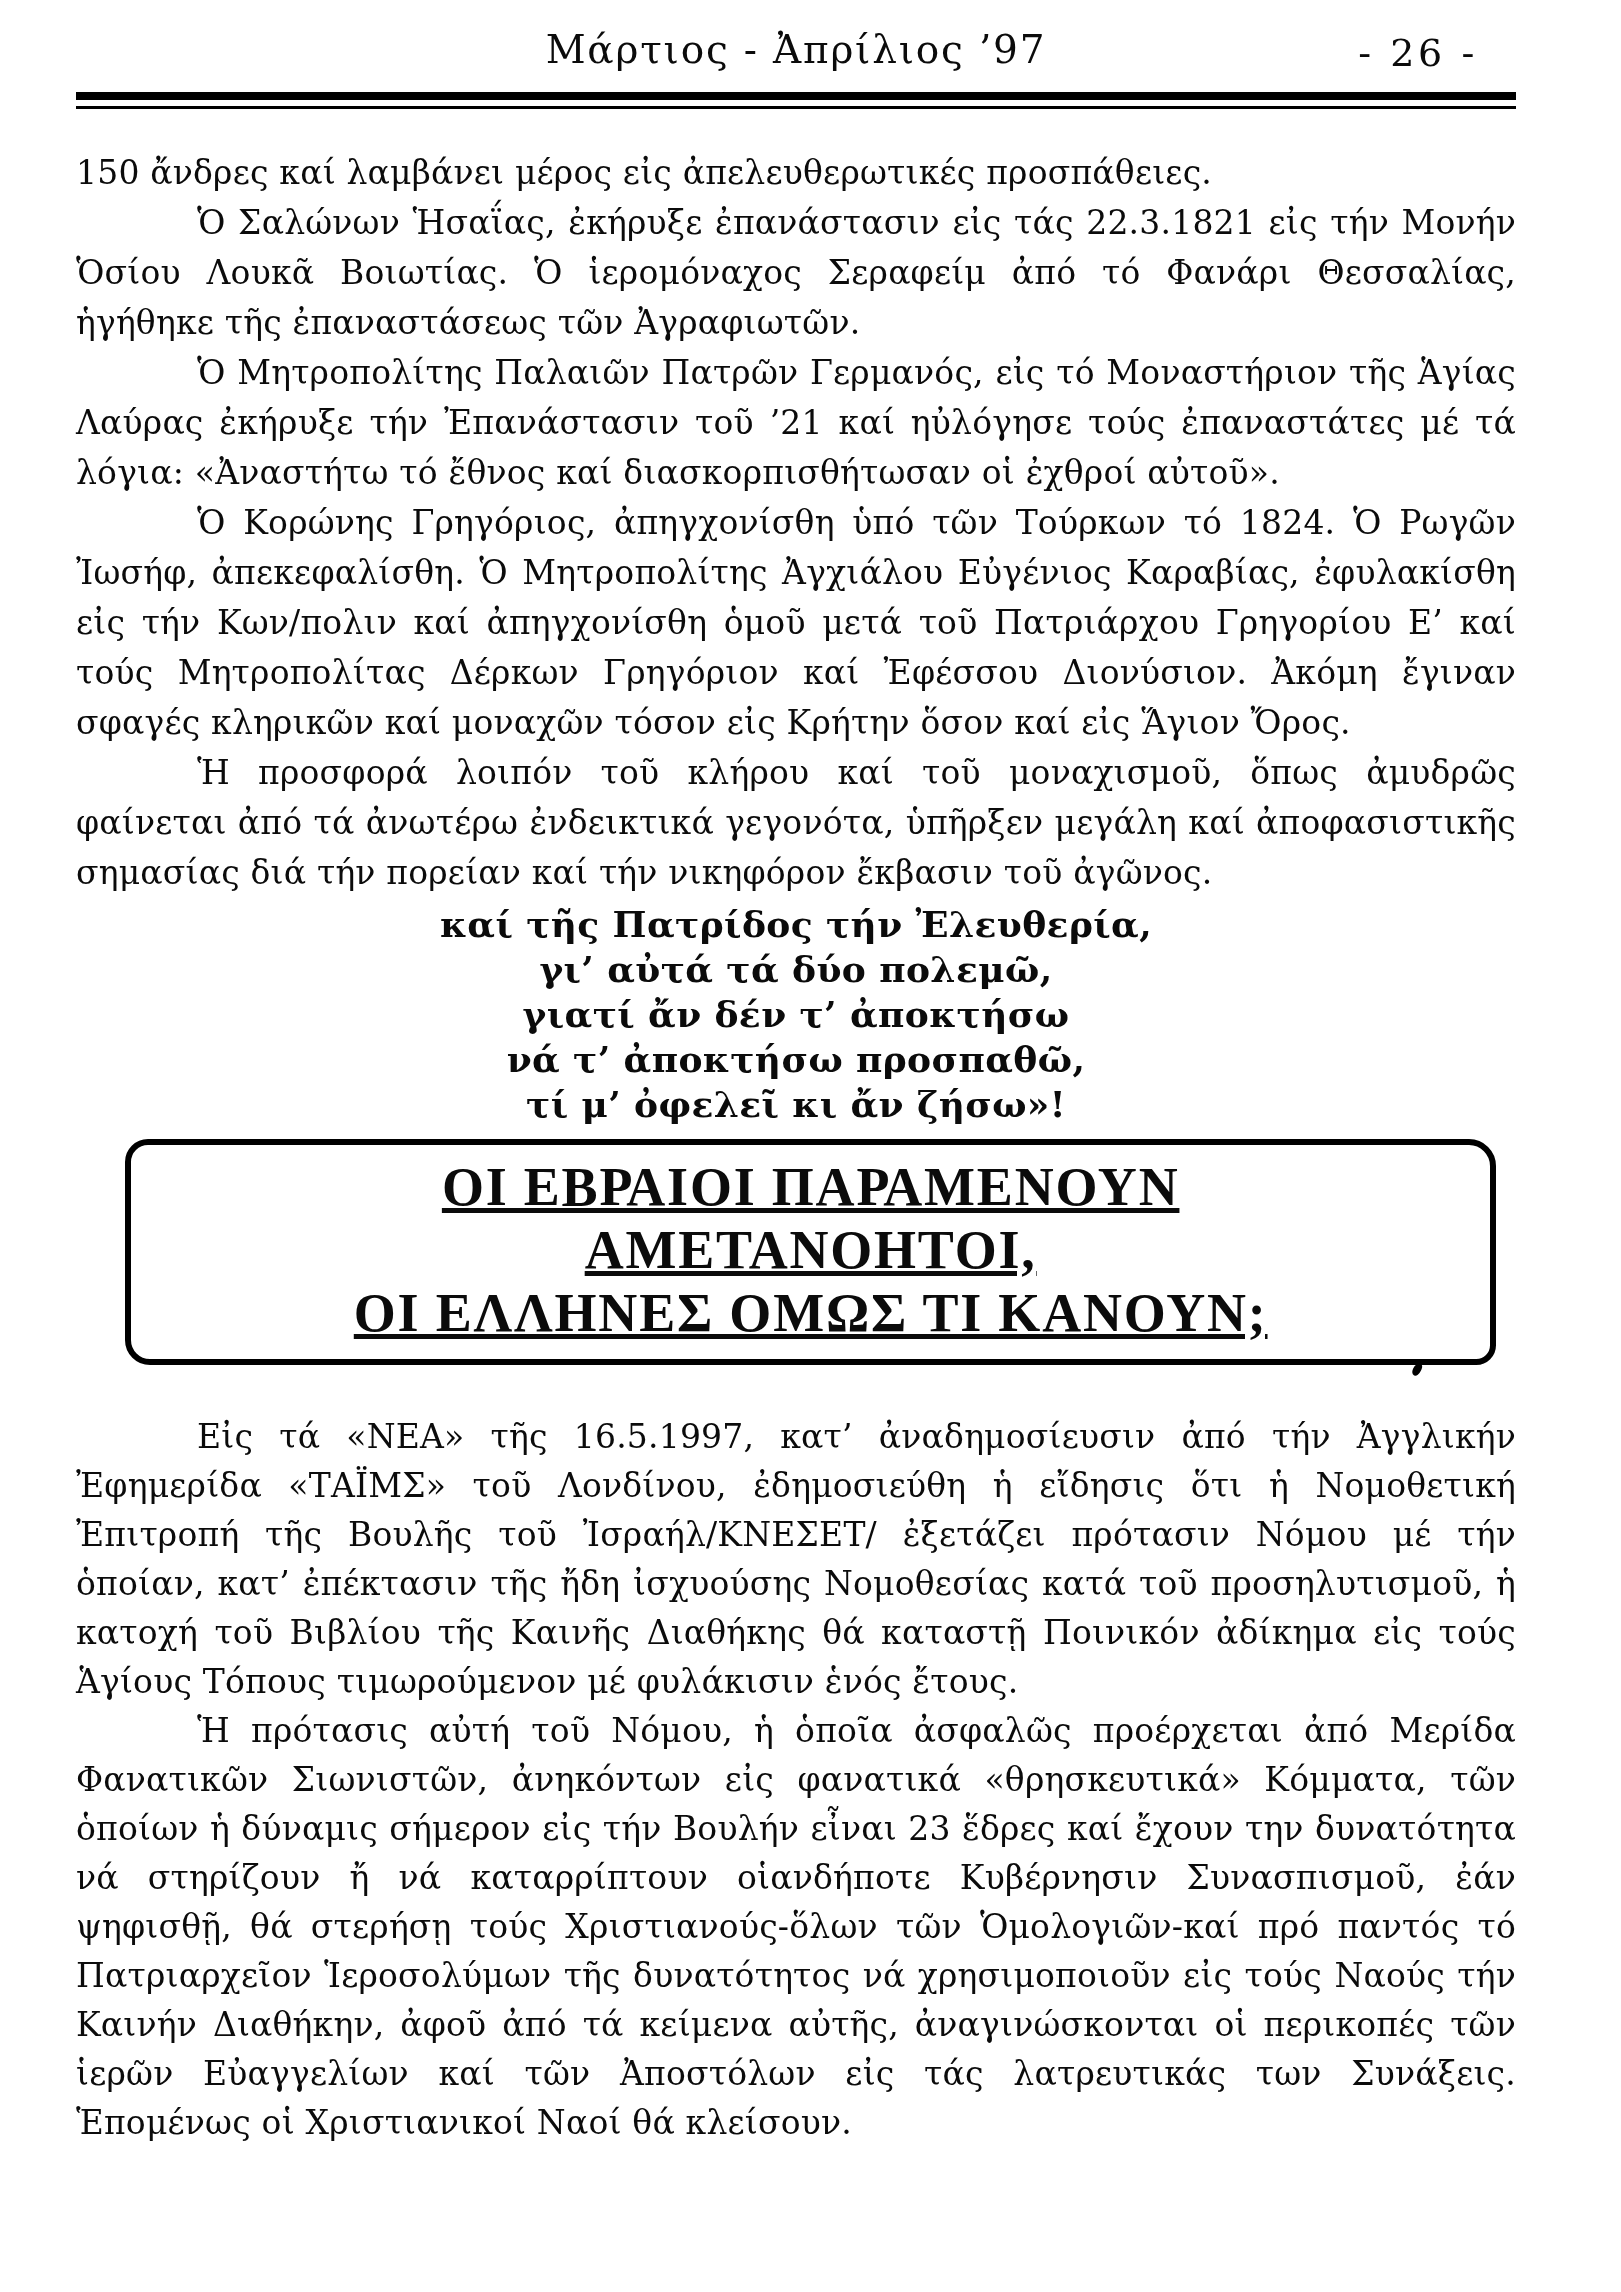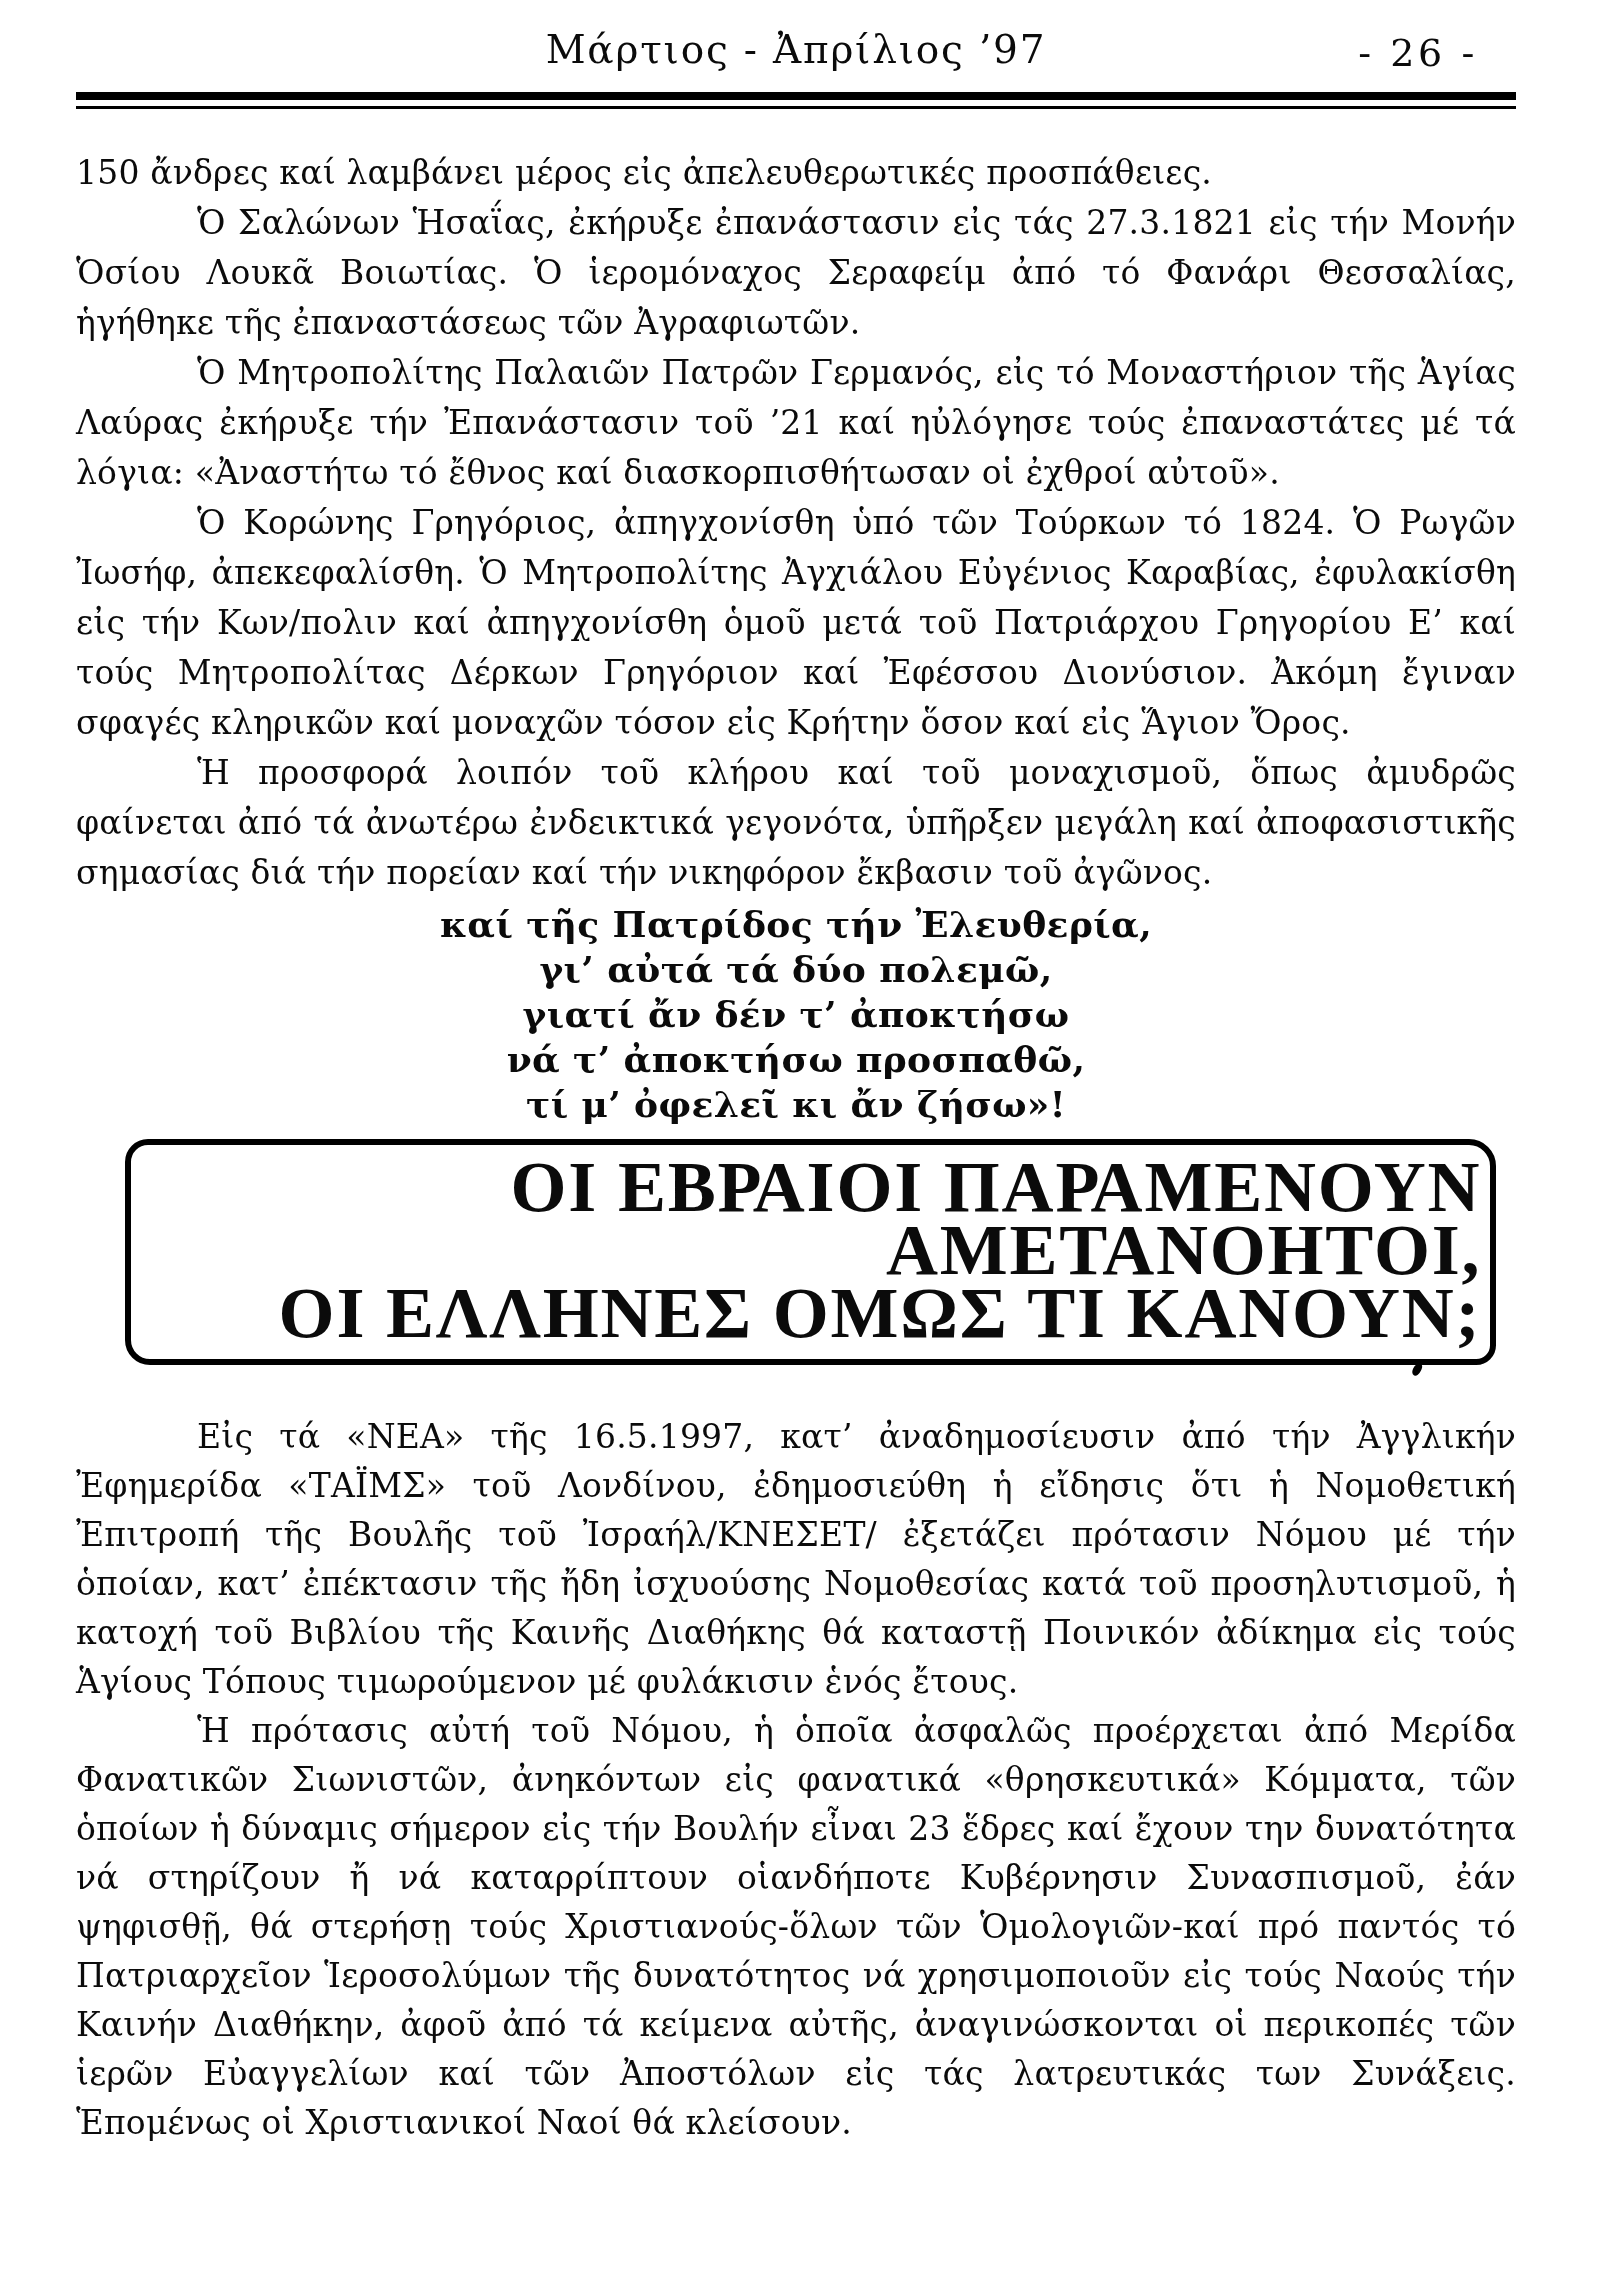--- a/index.html
+++ b/index.html
@@ -71,26 +71,27 @@
     line-height: 45px;
     letter-spacing: 0.4px;
   }
   
   .headline-box {
     box-sizing: border-box;
     margin: 12.5px 19.7px 47px 49px;
     border: 6.3px solid #000;
     border-radius: 23px 27px 19.7px 25px;
     padding: 10.7px 9px 14.3px;
-    text-align: right;
+    text-align: center;
     font-family: "Liberation Serif", "DejaVu Serif", serif;
     font-weight: bold;
-    font-size: 72px;
+    font-size: 54px;
     line-height: 63px;
     letter-spacing: 1.8px;
+    text-decoration: underline;
   }
   
   .speck {
     position: absolute;
     left: 1413px;
     top: 1363px;
     width: 8px;
     height: 13.4px;
     background: #000;
     border-radius: 60% 40% 55% 45%;
@@ -106,21 +107,21 @@
     <div class="hdr-title">Μάρτιος - Ἀπρίλιος ’97</div>
     <div class="hdr-pagenum">- 26 -</div>
   </div>
 
   <div class="rule-thick"></div>
   <div class="rule-thin"></div>
 
   <main>
 
     <p class="body-par">150 ἄνδρες καί λαμβάνει μέρος εἰς ἀπελευθερωτικές προσπάθειες.</p>
-    <p class="body-par indent">Ὁ Σαλώνων Ἡσαΐας, ἐκήρυξε ἐπανάστασιν εἰς τάς 27.3.1821 εἰς τήν Μονήν Ὁσίου Λουκᾶ Βοιωτίας. Ὁ ἱερομόναχος Σεραφείμ ἀπό τό Φανάρι Θεσσαλίας, ἡγήθηκε τῆς ἐπαναστάσεως τῶν Ἀγραφιωτῶν.</p>
+    <p class="body-par indent">Ὁ Σαλώνων Ἡσαΐας, ἐκήρυξε ἐπανάστασιν εἰς τάς 22.3.1821 εἰς τήν Μονήν Ὁσίου Λουκᾶ Βοιωτίας. Ὁ ἱερομόναχος Σεραφείμ ἀπό τό Φανάρι Θεσσαλίας, ἡγήθηκε τῆς ἐπαναστάσεως τῶν Ἀγραφιωτῶν.</p>
     <p class="body-par indent">Ὁ Μητροπολίτης Παλαιῶν Πατρῶν Γερμανός, εἰς τό Μοναστήριον τῆς Ἁγίας Λαύρας ἐκήρυξε τήν Ἐπανάστασιν τοῦ ’21 καί ηὐλόγησε τούς ἐπαναστάτες μέ τά λόγια: «Ἀναστήτω τό ἔθνος καί διασκορπισθήτωσαν οἱ ἐχθροί αὐτοῦ».</p>
     <p class="body-par indent">Ὁ Κορώνης Γρηγόριος, ἀπηγχονίσθη ὑπό τῶν Τούρκων τό 1824. Ὁ Ρωγῶν Ἰωσήφ, ἀπεκεφαλίσθη. Ὁ Μητροπολίτης Ἀγχιάλου Εὐγένιος Καραβίας, ἐφυλακίσθη εἰς τήν Κων/πολιν καί ἀπηγχονίσθη ὁμοῦ μετά τοῦ Πατριάρχου Γρηγορίου Ε’ καί τούς Μητροπολίτας Δέρκων Γρηγόριον καί Ἐφέσσου Διονύσιον. Ἀκόμη ἔγιναν σφαγές κληρικῶν καί μοναχῶν τόσον εἰς Κρήτην ὅσον καί εἰς Ἅγιον Ὄρος.</p>
     <p class="body-par indent">Ἡ προσφορά λοιπόν τοῦ κλήρου καί τοῦ μοναχισμοῦ, ὅπως ἀμυδρῶς φαίνεται ἀπό τά ἀνωτέρω ἐνδεικτικά γεγονότα, ὑπῆρξεν μεγάλη καί ἀποφασιστικῆς σημασίας διά τήν πορείαν καί τήν νικηφόρον ἔκβασιν τοῦ ἀγῶνος.</p>
 
     <div class="poem">
       <div class="poem-line">καί τῆς Πατρίδος τήν Ἐλευθερία,</div>
       <div class="poem-line">γι’ αὐτά τά δύο πολεμῶ,</div>
       <div class="poem-line">γιατί ἄν δέν τ’ ἀποκτήσω</div>
       <div class="poem-line">νά τ’ ἀποκτήσω προσπαθῶ,</div>
       <div class="poem-line">τί μ’ ὀφελεῖ κι ἄν ζήσω»!</div>

